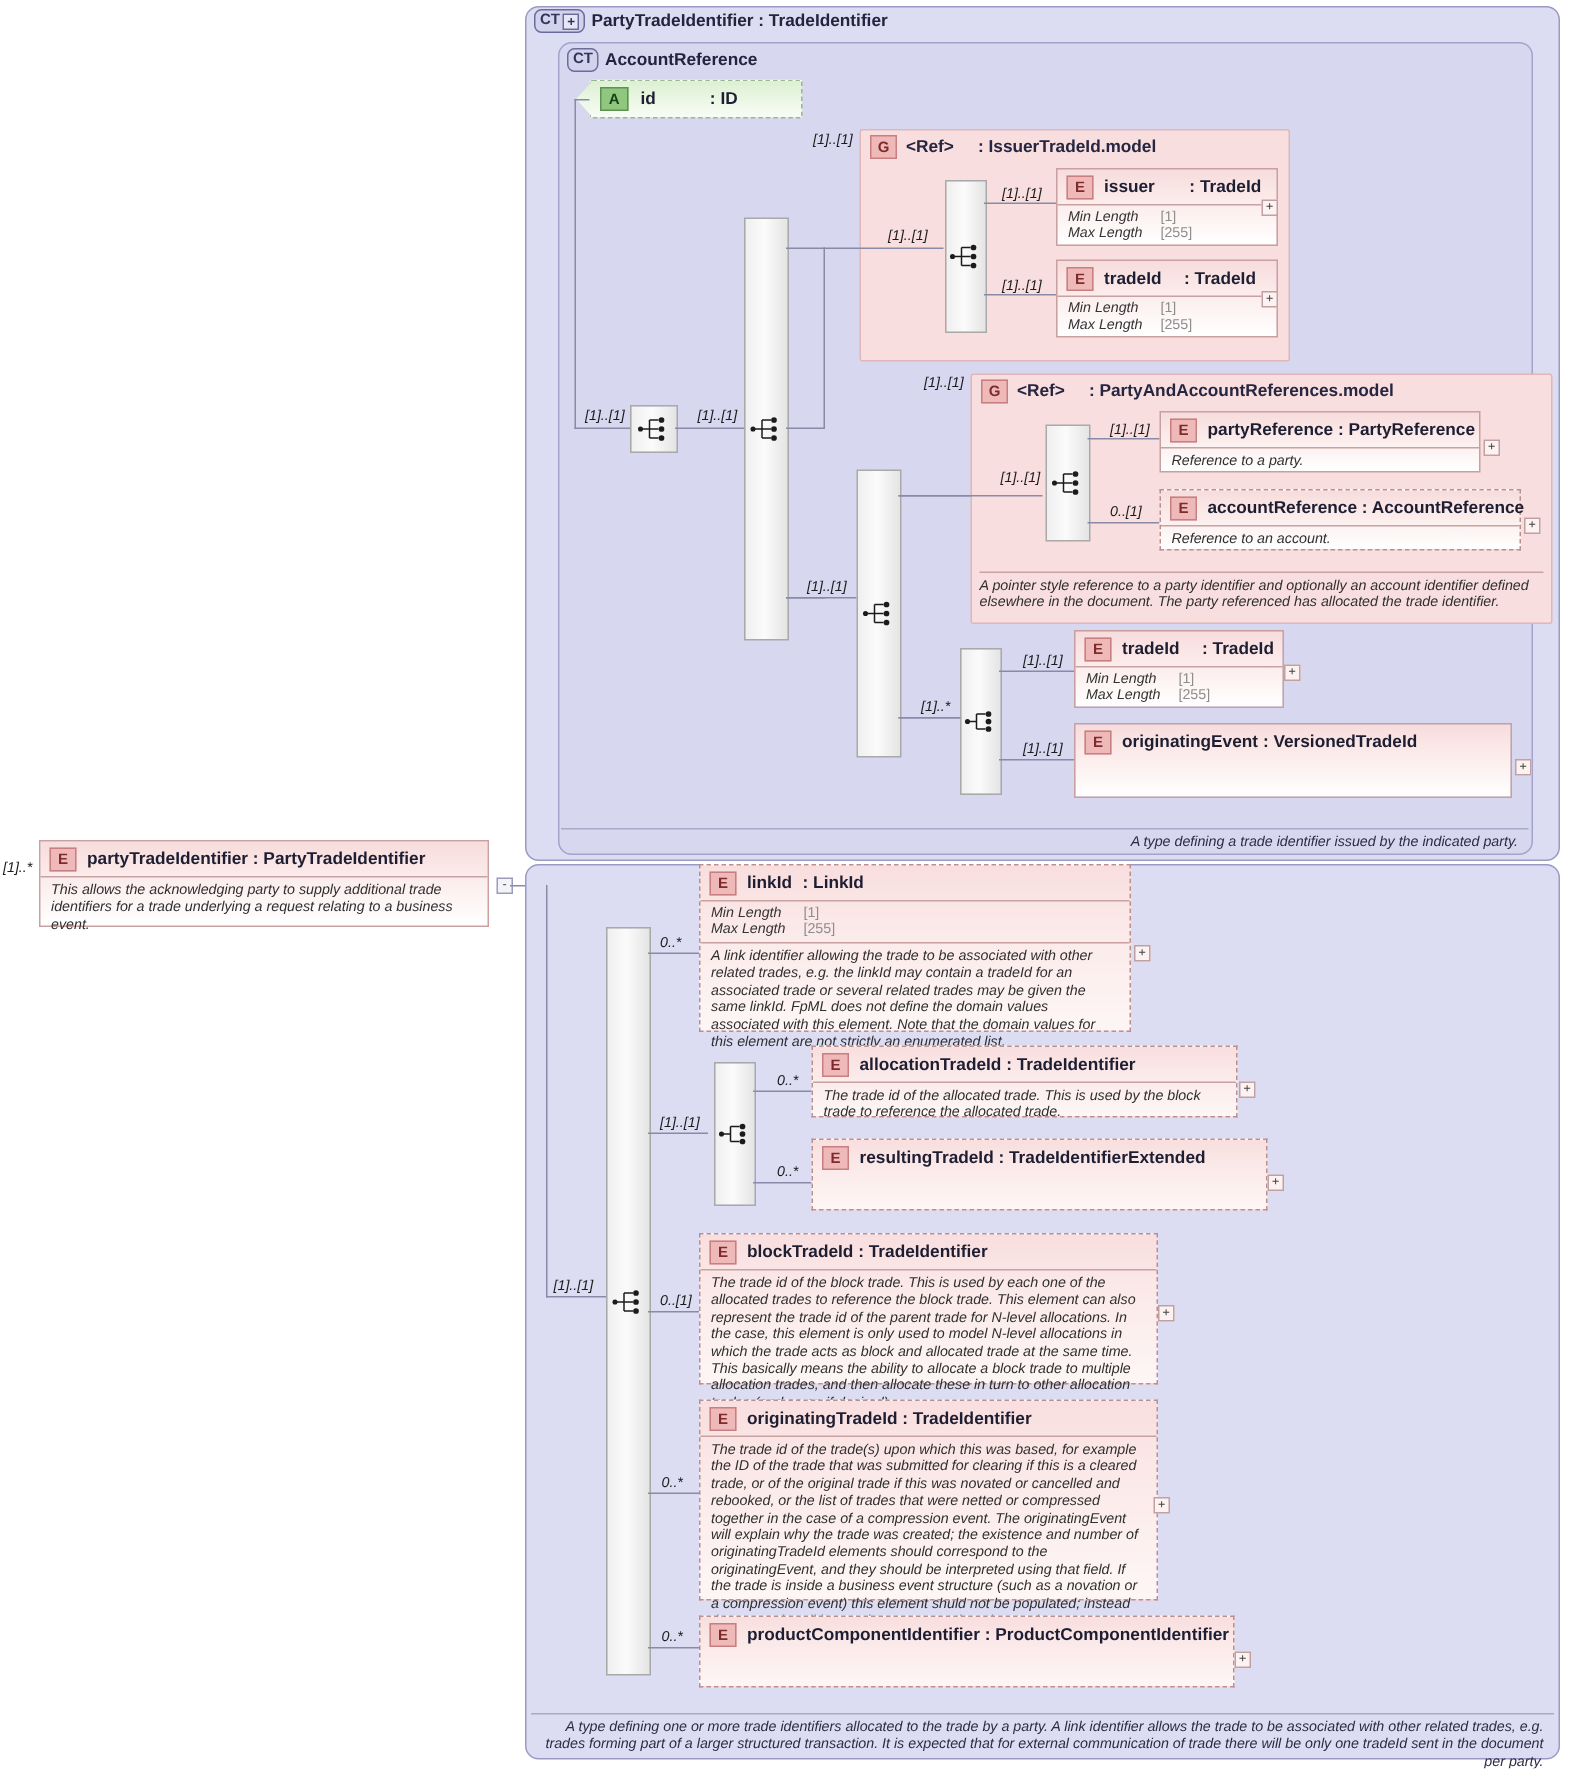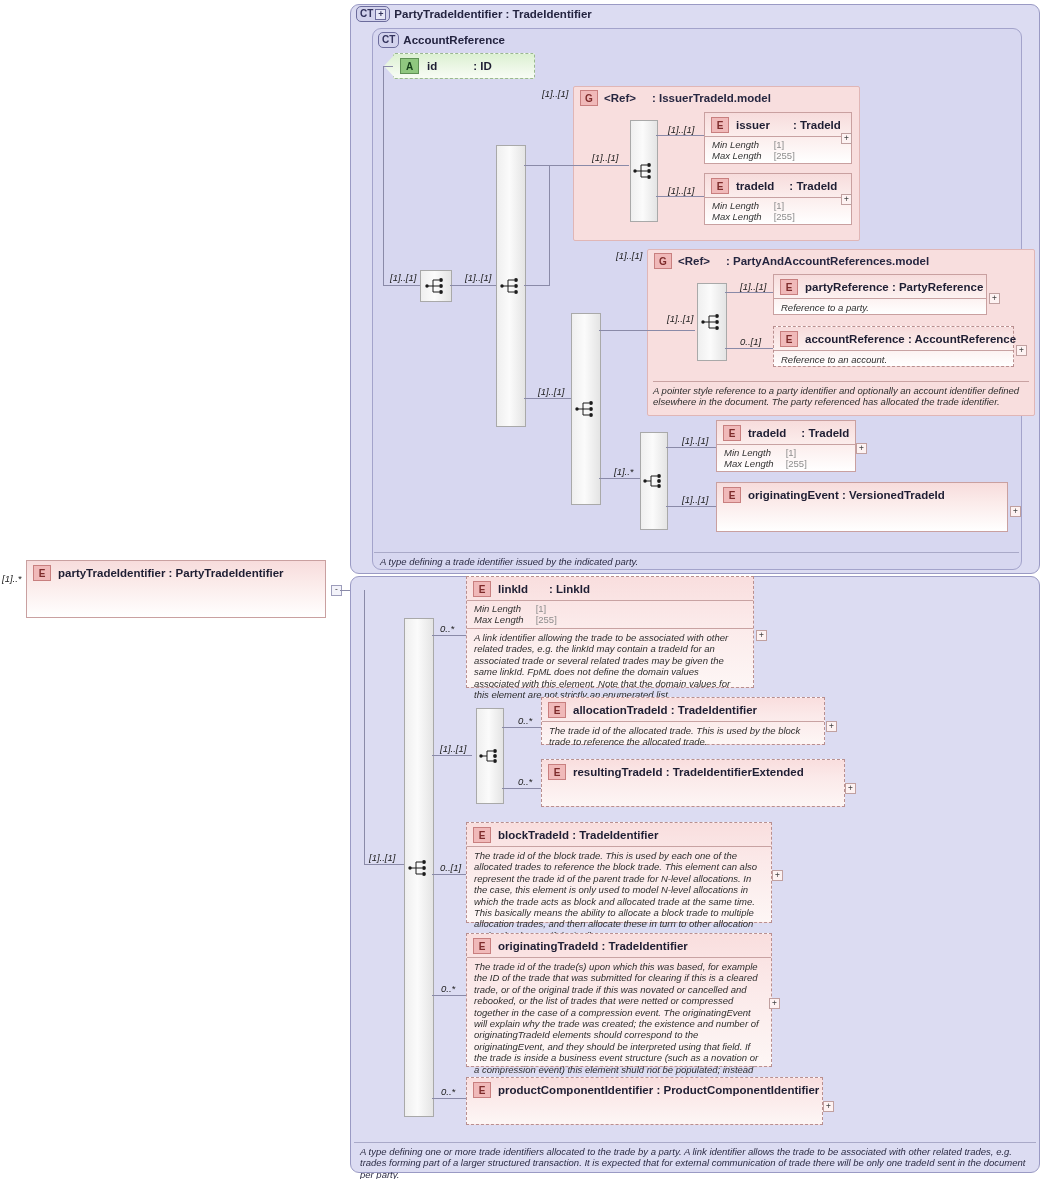--- a/index.html
+++ b/index.html
@@ -67,21 +67,21 @@
   .facets table{border-collapse:collapse;}
   .facets td{padding:0 0 0 0;font-size:9.5px;line-height:11px;}
   .facets td.k{font-style:italic;color:#333;padding-right:12px;}
   .facets td.v{font-style:normal;color:#8d8d8d;}
   .annot{
     border-top:1px solid #c8a2a2;padding:3px 7px 4px 7px;font-size:9.5px;line-height:11.4px;
     font-style:italic;color:#2e2e2e;
   }
   .ct-annot{
     border-top:1px solid #a9a9c8;padding:3px 7px 4px 6px;font-size:9.5px;line-height:11.4px;
-    font-style:italic;color:#2b2b44;
+    font-style:italic;color:#2b2b44;text-align:right;
   }
 
   
   .abox{
     background:linear-gradient(180deg,#dcf0d2 0%,#e9f6e2 45%,#f8fcf5 100%);
     border:1px dashed #9ab890;border-radius:2px;
   }
   .a-pill{
     display:inline-flex;align-items:center;justify-content:center;width:17px;height:14px;
     border:1px solid #5f9155;background:#8fc77f;color:#16401a;font-size:10px;font-weight:bold;
@@ -383,20 +383,21 @@
     </div>
   </div>
   <div class="toggle pinkb" style="left:1010px;top:506px;">+</div>
 
   <div class="card" style="left:2px;top:573px;">[1]..*</div>
   <div class="abs ebox white" style="left:26px;top:560px;width:300px;height:58px;">
     <div class="ehdr">
       <span class="e-pill">E</span>
       <span class="e-name">partyTradeIdentifier : PartyTradeIdentifier</span>
     </div>
+    <div class="annot">This allows the acknowledging party to supply additional trade identifiers for a trade underlying a request relating to a business event.</div>
   </div>
   <div class="toggle" style="left:331px;top:585px;">-</div>
   <div class="ln lnh" style="left:340px;top:590px;width:70px;height:1px;"></div>
 
   <div class="abs ct-outer" style="left:350px;top:576px;width:690px;height:597px;border-radius:9px;"></div>
   <div class="abs ct-annot" style="left:354px;top:1142px;width:682px;">A type defining one or more trade identifiers allocated to the trade by a party. A link identifier allows the trade to be associated with other related trades, e.g. trades forming part of a larger structured transaction. It is expected that for external communication of trade there will be only one tradeId sent in the document per party.</div>
 
   <div class="ln lnh" style="left:364px;top:864px;width:40px;height:1px;"></div>
   <div class="card" style="left:369px;top:852px;">[1]..[1]</div>
   <div class="ln lnv" style="left:364px;top:590px;width:1px;height:275px;"></div>
@@ -424,21 +425,21 @@
   <div class="card" style="left:440px;top:623px;">0..*</div>
   <div class="card" style="left:440px;top:743px;">[1]..[1]</div>
   <div class="card" style="left:440px;top:862px;">0..[1]</div>
   <div class="card" style="left:441px;top:983px;">0..*</div>
   <div class="card" style="left:441px;top:1086px;">0..*</div>
 
   <div class="abs ebox dashed" style="left:466px;top:576px;width:288px;height:112px;">
     <div class="ehdr">
       <span class="e-pill">E</span>
       <span class="e-name">linkId</span>
-      <span class="e-type" style="margin-left:14px;">: <span>LinkId</span></span>
+      <span class="e-type" style="">: <span>LinkId</span></span>
     </div>
     <div class="facets">
       <table>
           <tbody>
             <tr>
               <td class="k">Min Length</td>
               <td class="v">[1]</td>
             </tr>
       <tr>
               <td class="k">Max Length</td>

